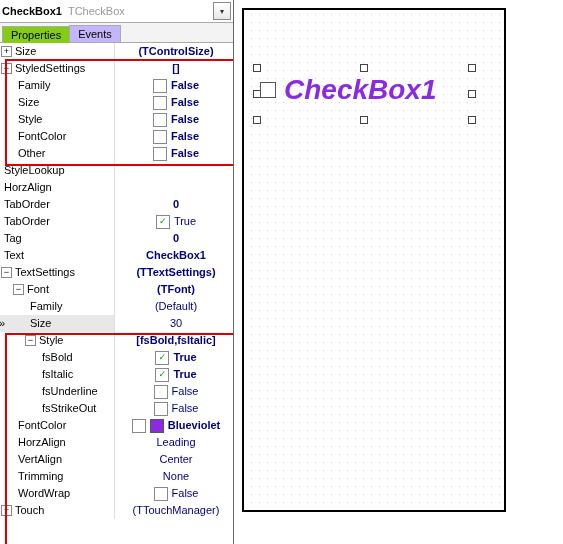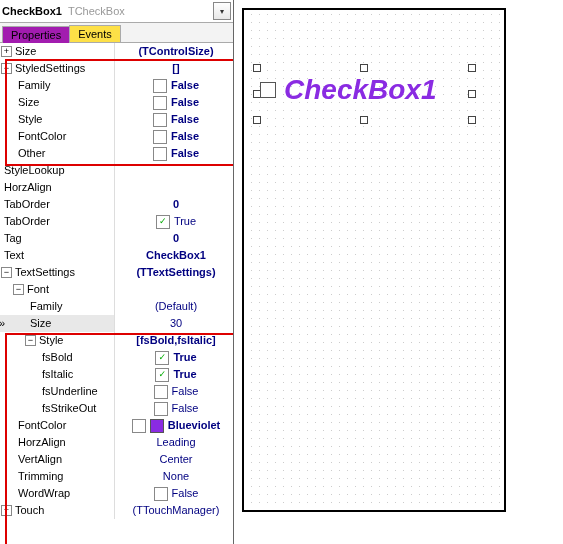--- a/index.html
+++ b/index.html
@@ -53,26 +53,26 @@
   .tabs {
     display: flex;
     padding: 2px 2px 0 2px;
     background: #f3f3f3;
     border-bottom: 1px solid #aaa;
   }
   .tab {
     border: 1px solid #aaa;
     border-bottom: none;
     padding: 2px 8px;
-    background: #fde047;
+    background: #c4b5fd;
     margin-right: -1px;
     position: relative;
   }
   .tab.active {
-    background: #a21caf;
+    background: #84cc16;
     top: 1px;
   }
   .grid {
     flex: 1;
     overflow: hidden;
     position: relative;
   }
   .row {
     display: flex;
     height: 17px;
@@ -341,20 +341,23 @@
           </div>
         <div class="valcell">
             <span class="bold navy">(TTextSettings)</span>
           </div>
       </div>
       <div class="row">
         <div class="namecell">
             <span class="spacer" style="width:12px"></span>
             <span class="expander">−</span>
             <span>Font</span>
+          </div>
+        <div class="valcell">
+            <span class="bold navy">(TFont)</span>
           </div>
       </div>
       <div class="row">
         <div class="namecell">
             <span class="spacer" style="width:30px"></span>
             <span>Family</span>
           </div>
         <div class="valcell">
             <span class="navy">(Default)</span>
           </div>

